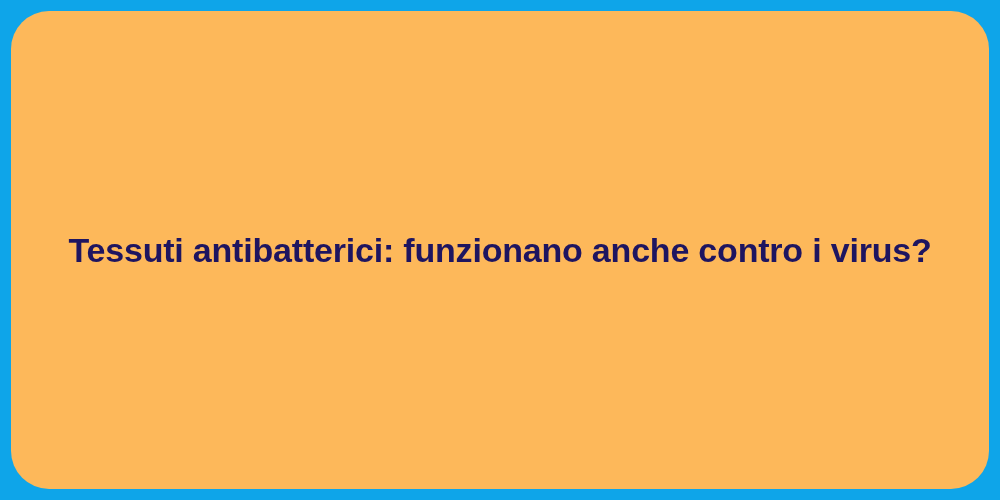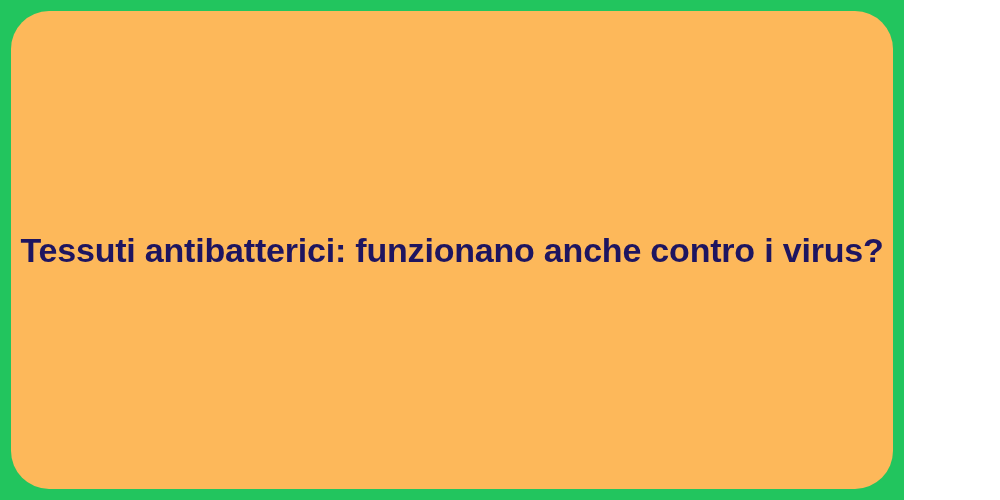--- a/index.html
+++ b/index.html
@@ -11,23 +11,23 @@
     width: 1000px;
     height: 500px;
     overflow: hidden;
     font-family: "Liberation Sans", sans-serif;
   }
 
   
   .banner-frame {
     position: relative;
     box-sizing: border-box;
-    width: 904px;
+    width: 1000px;
     height: 500px;
-    background: #22c55e;
+    background: #0ea5e9;
     padding: 11px;
   }
 
   
   .banner-card {
     box-sizing: border-box;
     width: 100%;
     height: 100%;
     background: #FDB85A;
     border-radius: 38px;

